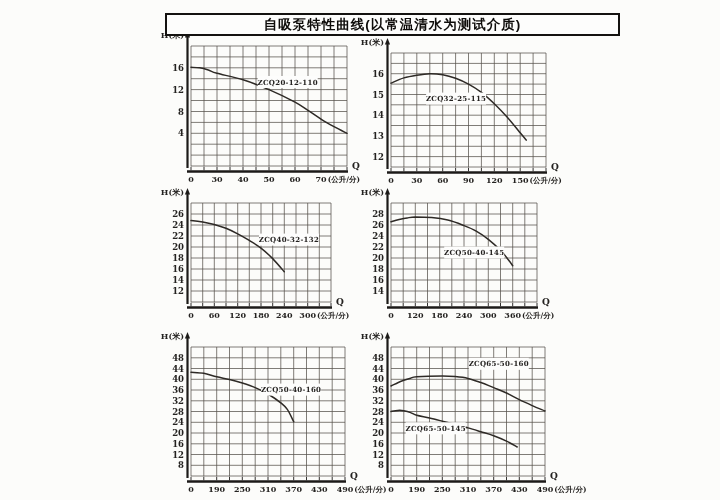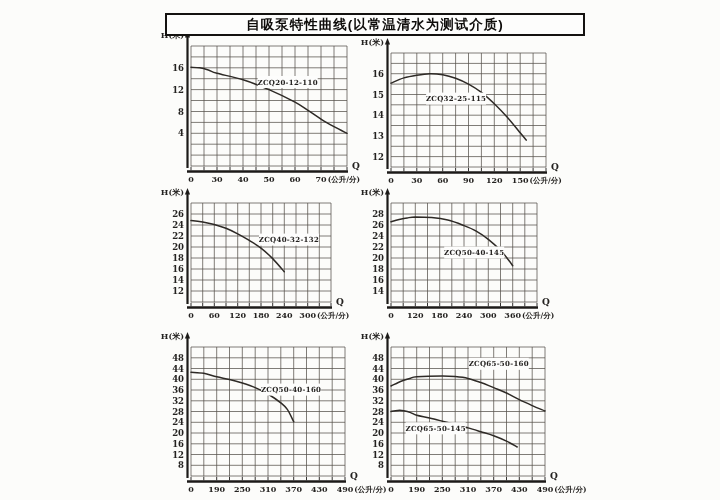--- a/index.html
+++ b/index.html
@@ -3,21 +3,21 @@
 <meta charset="utf-8">
 <style>
   html,body{margin:0;padding:0;background:#ffffff;}
   .canvas{
     position:relative;width:720px;height:500px;overflow:hidden;
     background:#fcfcfa;
     font-family:"DejaVu Serif", serif;
     color:#1c1a18;
   }
   .title-box{
-    position:absolute;left:165px;top:13px;width:420px;height:23px;
+    position:absolute;left:165px;top:13px;width:455px;height:23px;
     border:2px solid #141210;background:#fdfdfc;
     display:flex;align-items:center;justify-content:center;
     box-sizing:border-box;
   }
   .title-box span{
     font-family:"Liberation Sans", sans-serif;
     font-weight:bold;font-size:13.5px;letter-spacing:1px;color:#0e0c0a;
     white-space:nowrap;
   }
   #charts-svg{position:absolute;left:0;top:0;}

